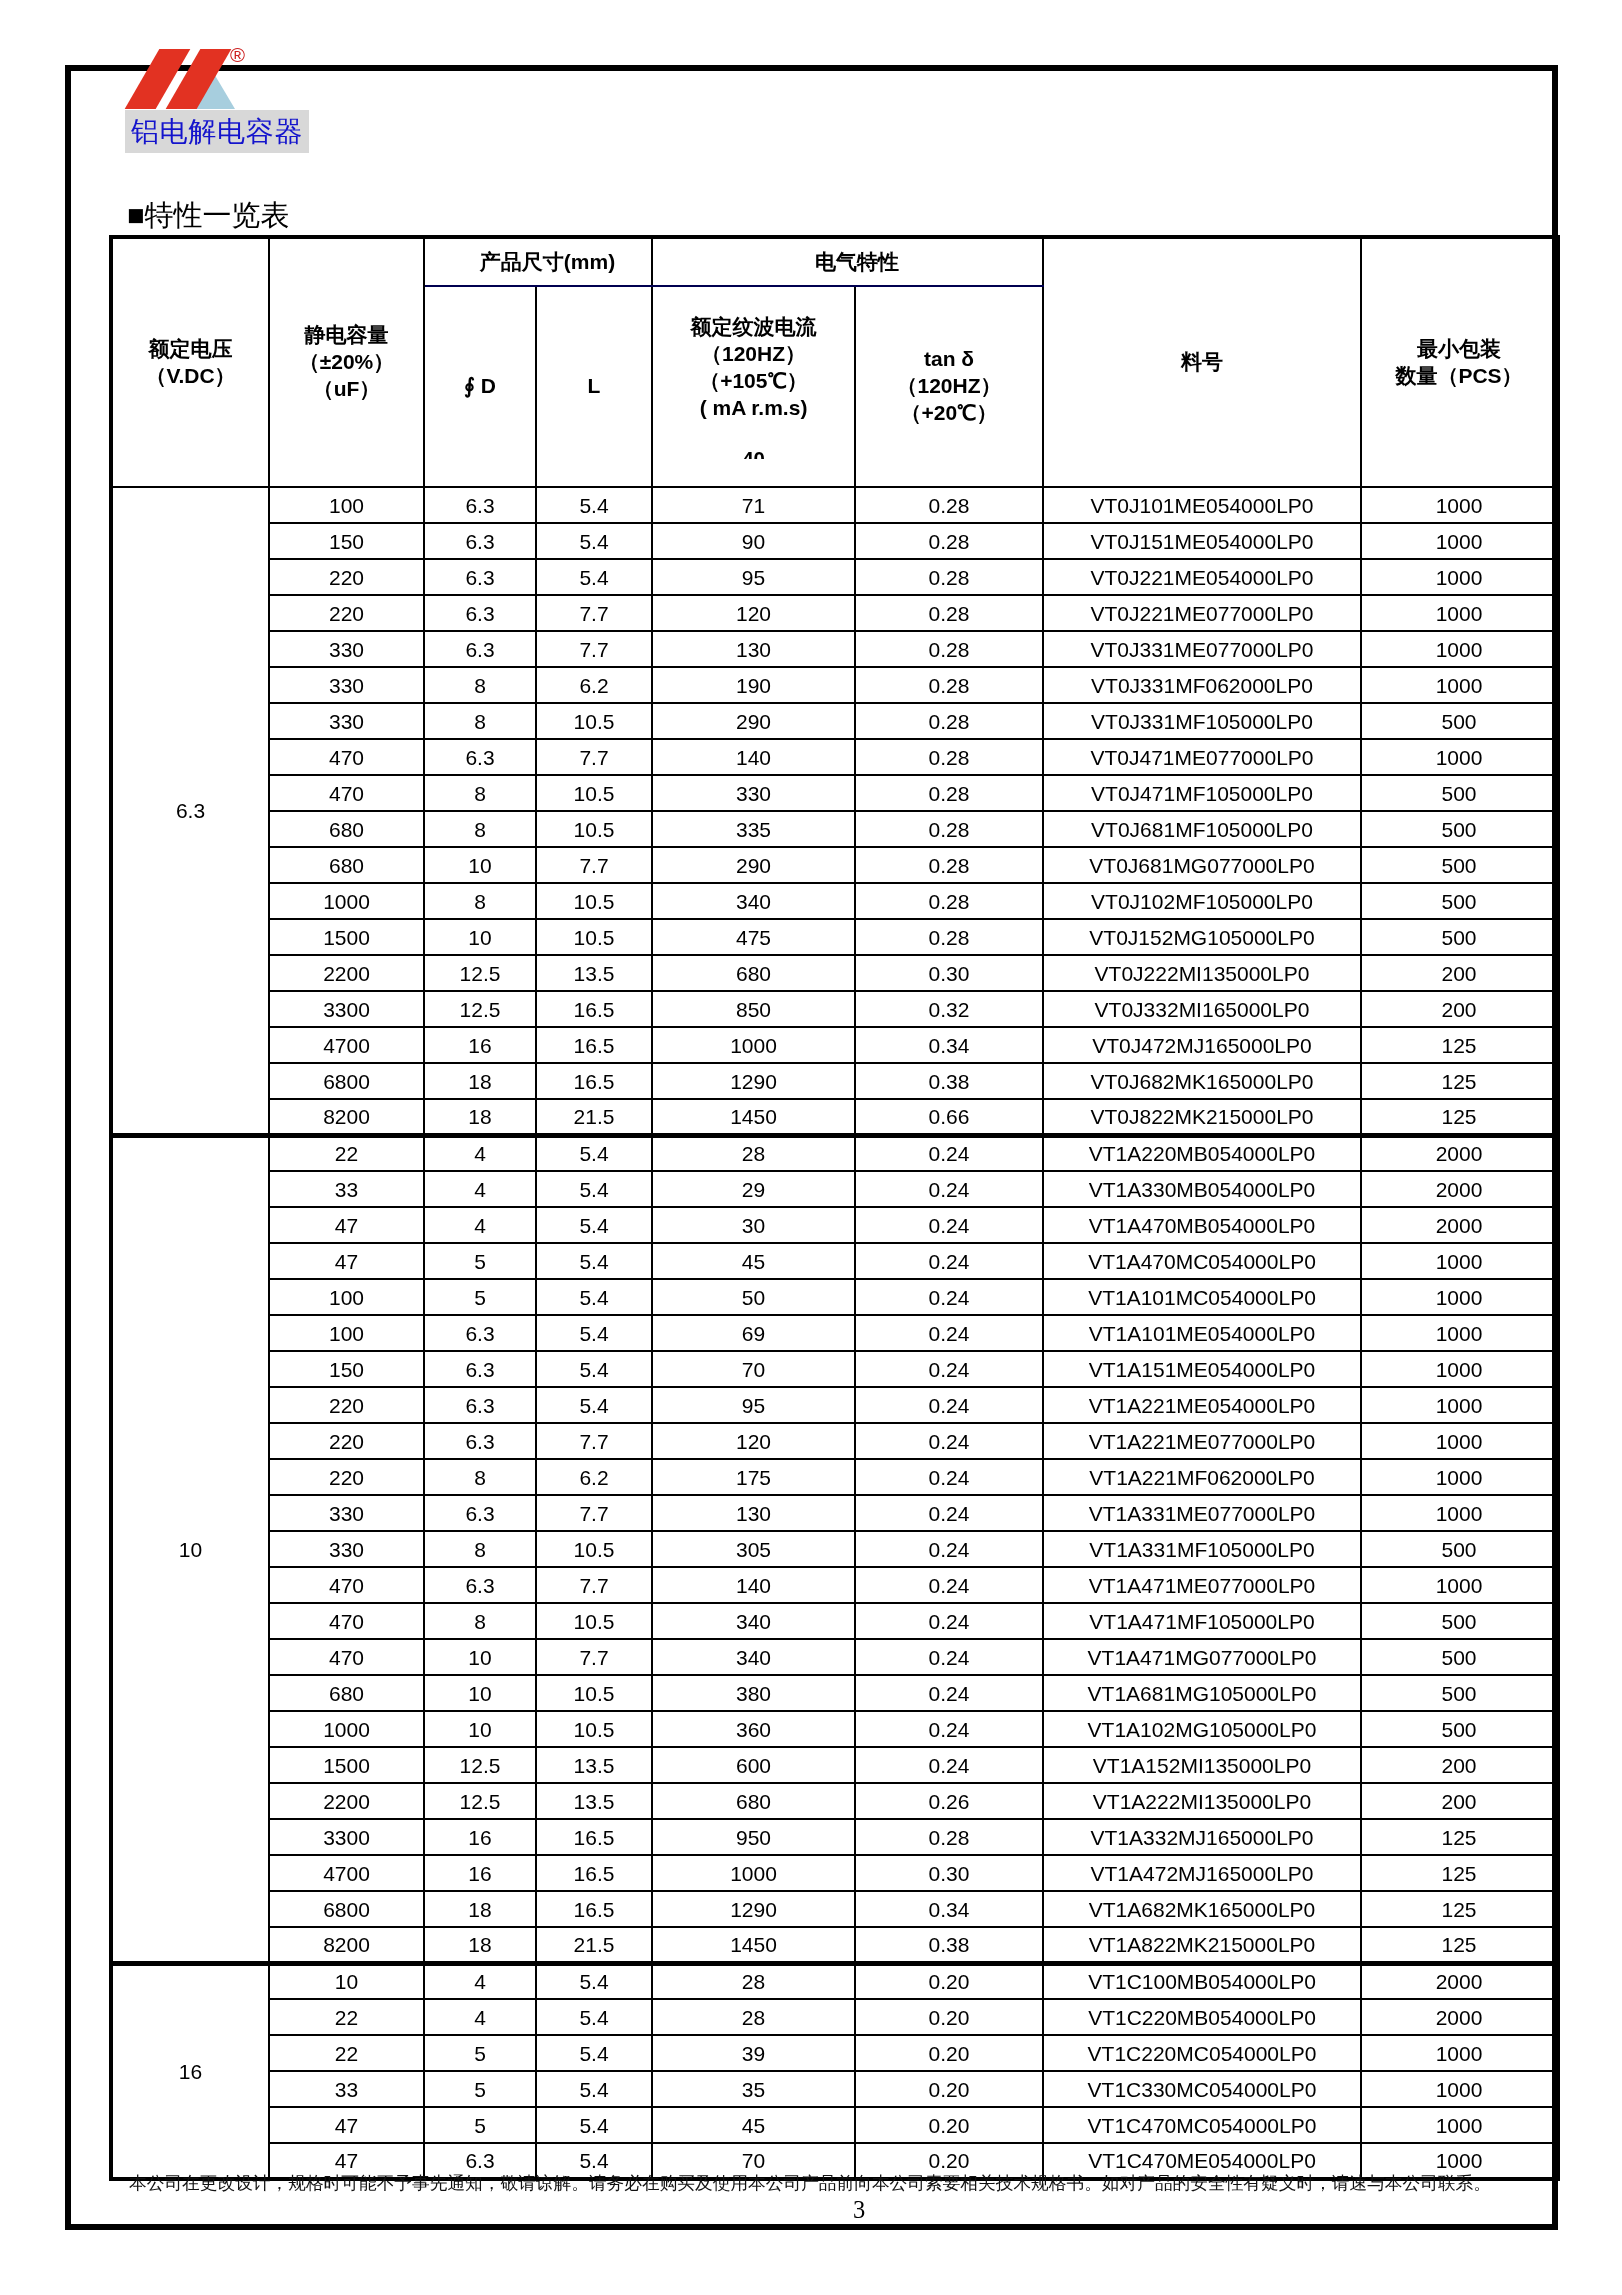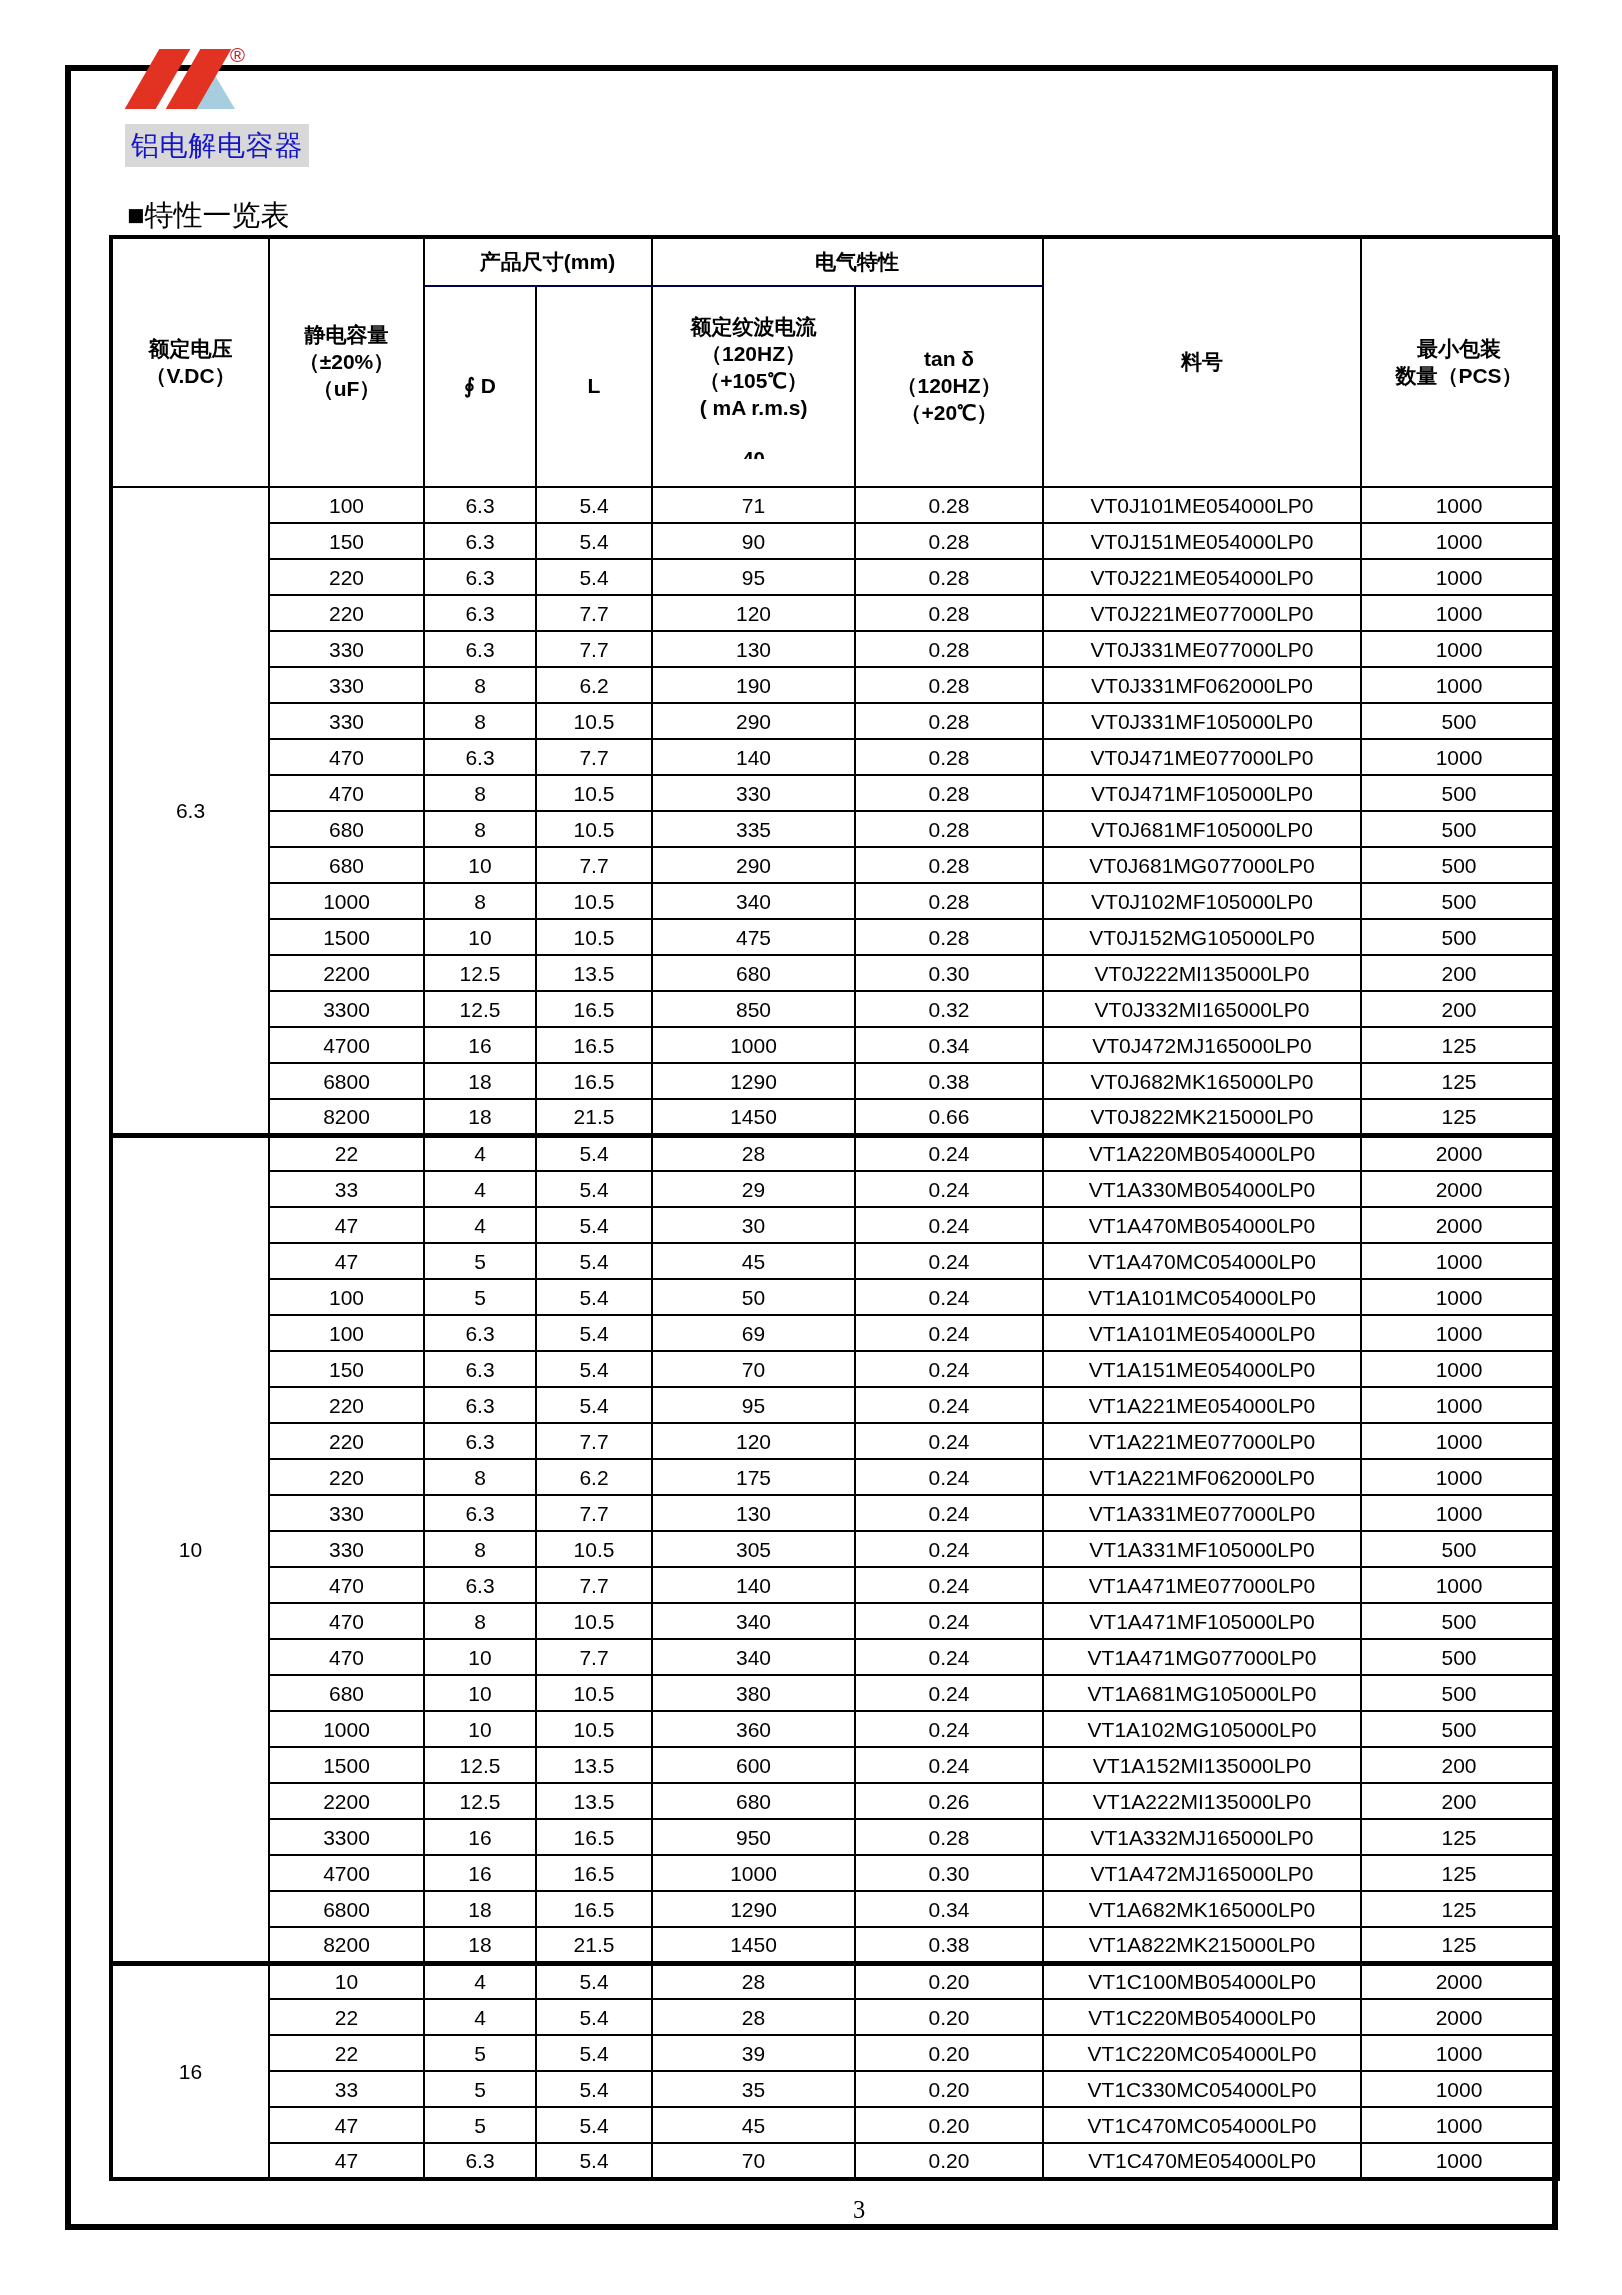--- a/index.html
+++ b/index.html
@@ -28,21 +28,21 @@
     width: 0; height: 0;
     border-left: 22.5px solid transparent;
     border-right: 22.5px solid transparent;
     border-bottom: 37px solid #a7cede;
   }
   .registered {
     position: absolute; left: 230px; top: 44px;
     color: #cc2020; font-size: 20.4px; font-weight: normal;
   }
   .brand-box {
-    position: absolute; left: 125px; top: 124px;
+    position: absolute; left: 125px; top: 110px;
     width: 184px; height: 43px;
     background: #d8d8d8;
     display: flex; align-items: center; justify-content: center;
     color: #1414cc; font-size: 28px; letter-spacing: 0.7px;
     font-family: "Liberation Serif", serif;
   }
   
   .section-title {
     position: absolute; left: 127px; top: 196px;
     font-size: 29px; color: #000;
@@ -571,16 +571,17 @@
           <td>6.3</td>
           <td>5.4</td>
           <td>70</td>
           <td>0.20</td>
           <td>VT1C470ME054000LP0</td>
           <td>1000</td>
         </tr>
       </tbody>
   </table>
 
+  <div class="footer-note">本公司在更改设计，规格时可能不予事先通知，敬请谅解。请务必在购买及使用本公司产品前向本公司索要相关技术规格书。如对产品的安全性有疑义时，请速与本公司联系。</div>
   <div class="page-number">3</div>
 
 </div>
 
 
 </body></html>

